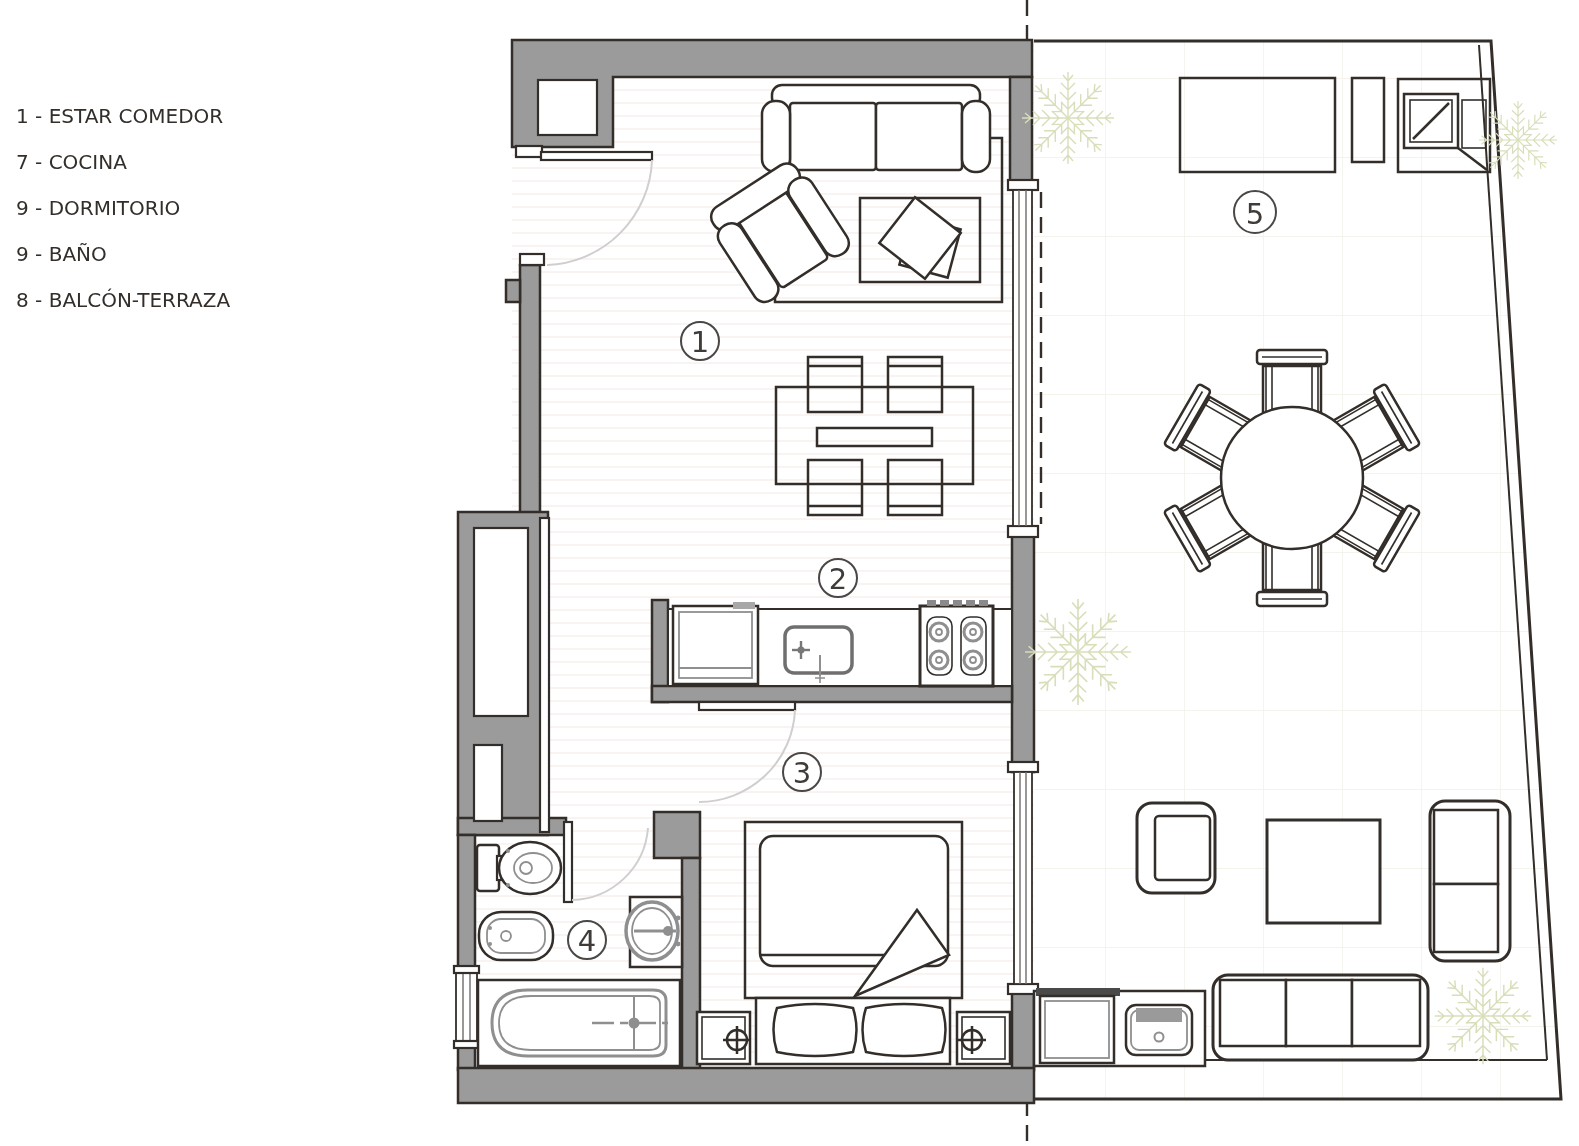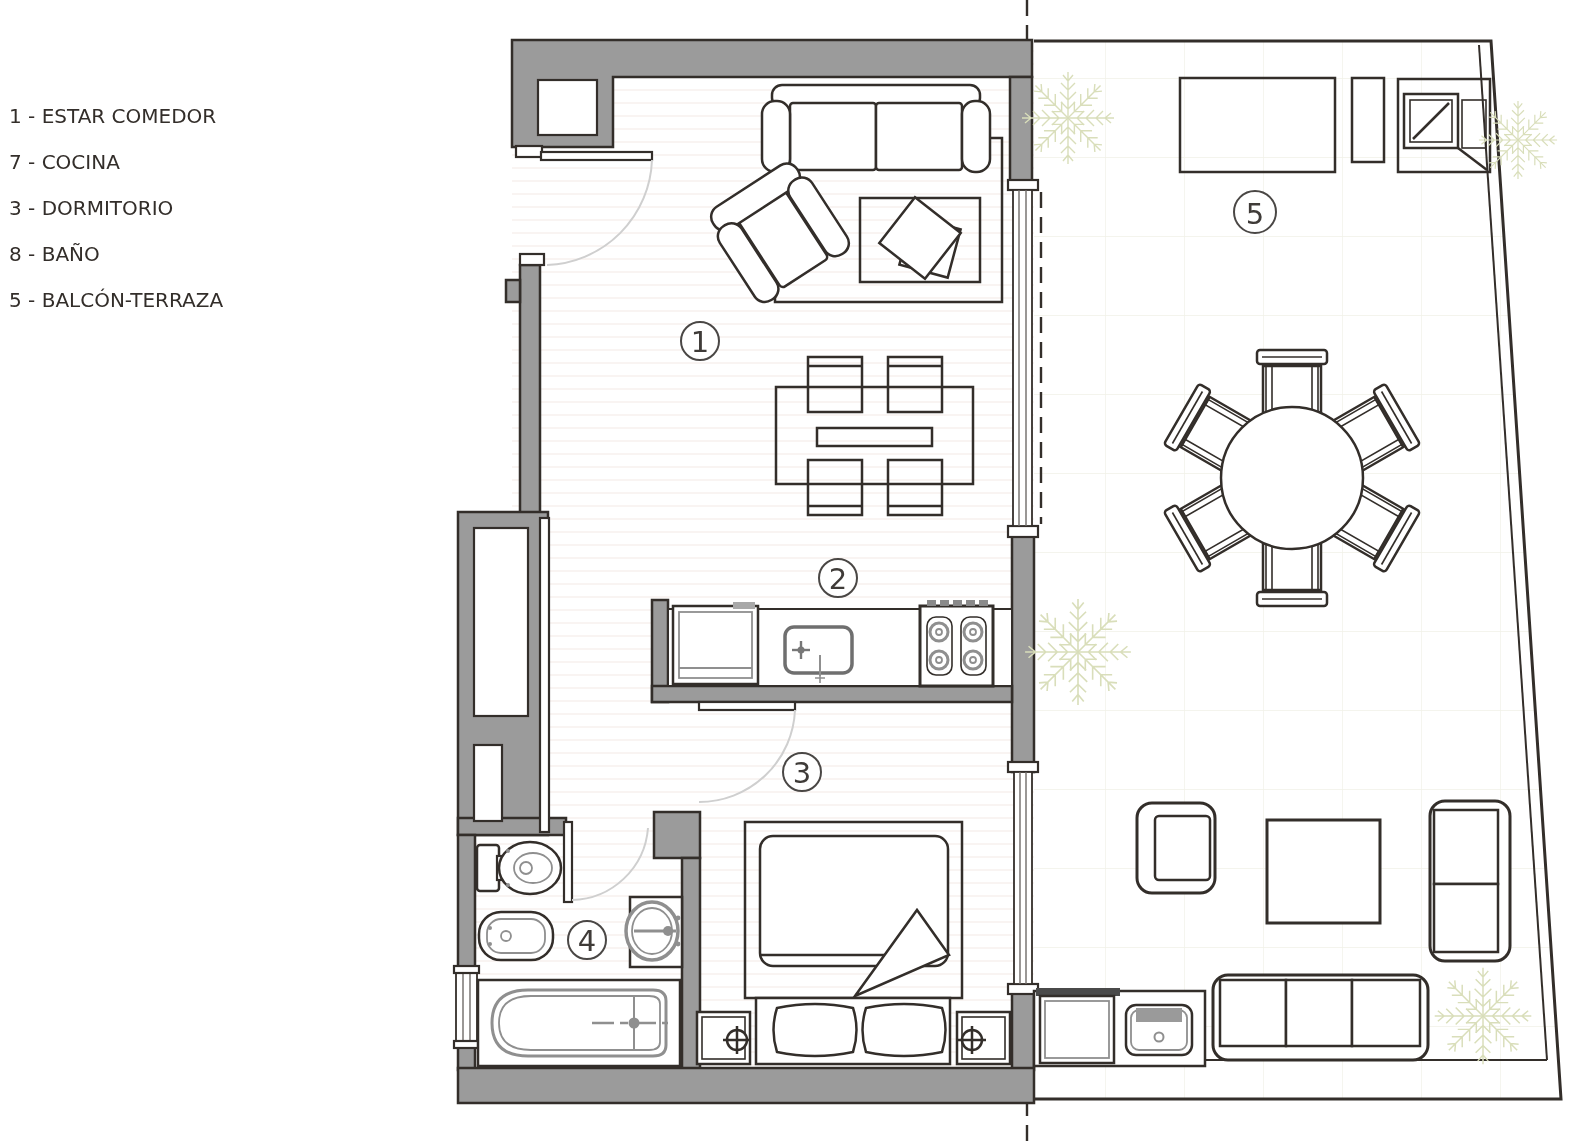--- a/index.html
+++ b/index.html
@@ -1,19 +1,19 @@
 <!DOCTYPE html>
 <html style="--wall-gray: #9b9b9b; --line-dark: #332e2a; --fixture-gray: #8f8f8f; --plant-green: #d9deba; --door-arc: #cfcfcf; --floor-stripe: #f6efec; --tile-line: #f1f1e8; --label-ink: #3f3b38;"><head>
 <meta charset="utf-8">
 <style>
   html,body{margin:0;padding:0;background:#ffffff;}
   body{width:1579px;height:1146px;position:relative;overflow:hidden;
        font-family:"DejaVu Sans",sans-serif;}
   .stage{position:absolute;inset:0;}
-  .legend{position:absolute;left:9px;top:106px;}
+  .legend{position:absolute;left:16px;top:106px;}
   .legend-item{font-size:20px;line-height:20px;margin-bottom:26px;
 ardent    letter-spacing:7px;color:var(--line-dark,#332e2a);font-weight:500;
     white-space:nowrap;}
   svg{position:absolute;left:0;top:0;}
   .wall{fill:var(--wall-gray,#9b9b9b);stroke:var(--line-dark,#332e2a);stroke-width:2.5;}
   .cut{fill:#ffffff;stroke:var(--line-dark,#332e2a);stroke-width:2.2;}
   .furn{fill:#ffffff;stroke:var(--line-dark,#332e2a);stroke-width:2.5;}
   .furn3{fill:#ffffff;stroke:var(--line-dark,#332e2a);stroke-width:3;}
   .furnN{fill:none;stroke:var(--line-dark,#332e2a);stroke-width:2.5;}
   .thin{fill:none;stroke:var(--line-dark,#332e2a);stroke-width:1.6;}
@@ -29,23 +29,23 @@
   .roomcirc{fill:#ffffff;stroke:#4a4745;stroke-width:2;}
 </style>
 </head>
 <body>
 
 <div class="stage">
 
   <div class="legend">
     <div class="legend-item">1 - ESTAR COMEDOR</div>
     <div class="legend-item">7 - COCINA</div>
-    <div class="legend-item">3 - DORMITORIO</div>
-    <div class="legend-item">8 - BAÑO</div>
-    <div class="legend-item">5 - BALCÓN-TERRAZA</div>
+    <div class="legend-item">9 - DORMITORIO</div>
+    <div class="legend-item">9 - BAÑO</div>
+    <div class="legend-item">8 - BALCÓN-TERRAZA</div>
   </div>
 
   <svg width="1579" height="1146" viewBox="0 0 1579 1146">
     <defs>
       <pattern id="stripes" width="12" height="13" patternUnits="userSpaceOnUse">
         <line x1="0" y1="12" x2="12" y2="12" stroke="#f6efec" stroke-width="1.4"></line>
       </pattern>
       <pattern id="tiles" width="79" height="79" patternUnits="userSpaceOnUse">
         <path d="M79,0 V79 H0" fill="none" stroke="#f1f1e8" stroke-width="1.4"></path>
       </pattern>

